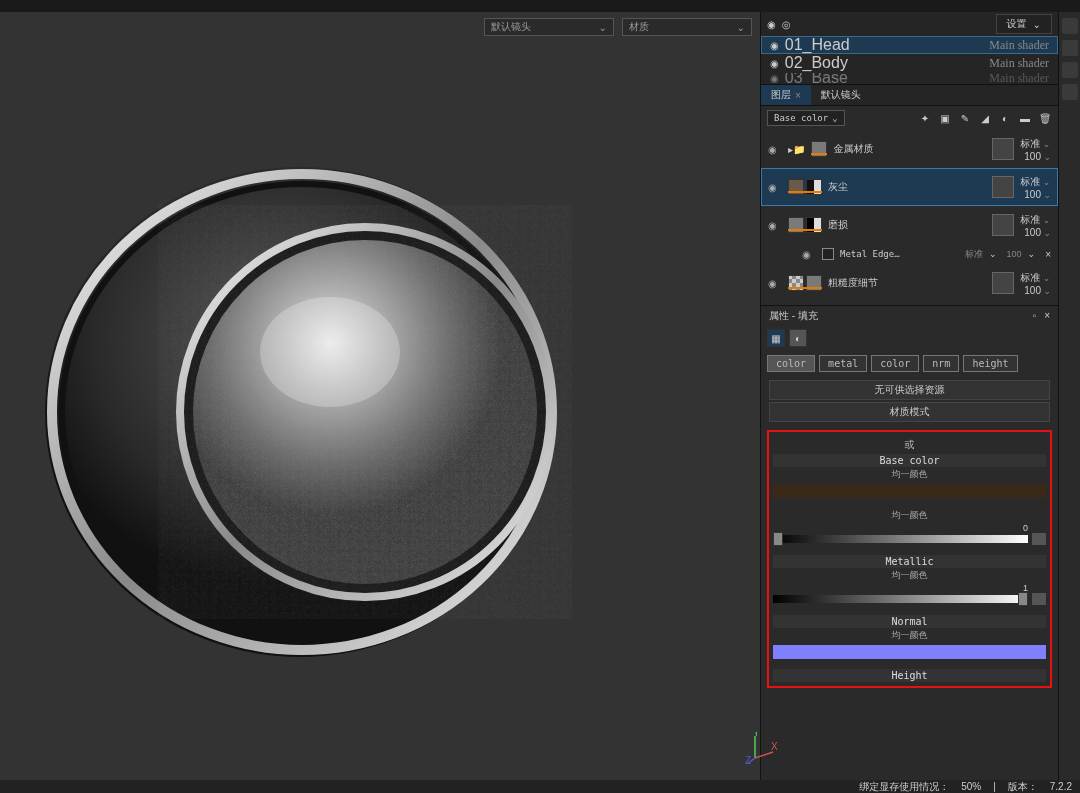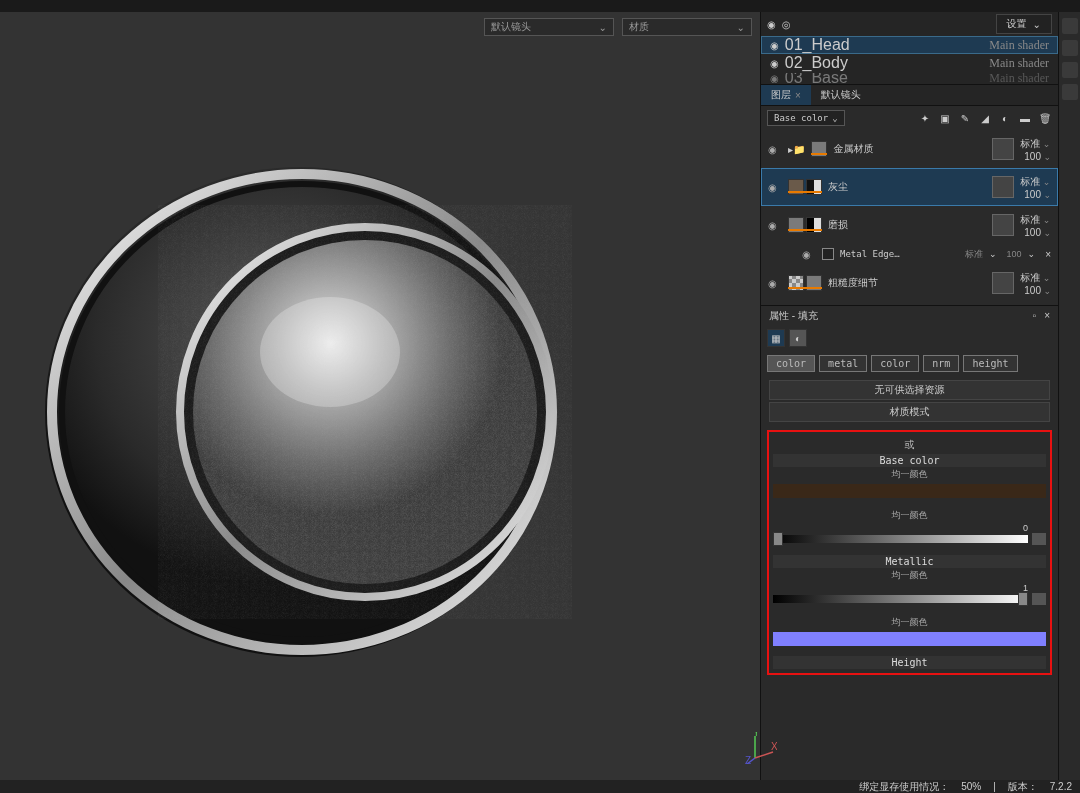--- a/index.html
+++ b/index.html
@@ -308,20 +308,21 @@
         <div class="prop-sub">均一颜色</div>
         <div class="slider-wrap">
           <span class="slider-val">1</span>
           <div class="slider-track"></div>
           <div class="slider-thumb" style="left:calc(100% - 28px)"></div>
           <div class="slider-btn"></div>
         </div>
       </div>
 
       <div class="prop-block">
+        <div class="prop-name">Normal</div>
         <div class="prop-sub">均一颜色</div>
         <div class="prop-swatch normal"></div>
       </div>
 
       <div class="prop-block" style="margin-bottom:0">
         <div class="prop-name">Height</div>
       </div>
     </div>
   </div>
 

